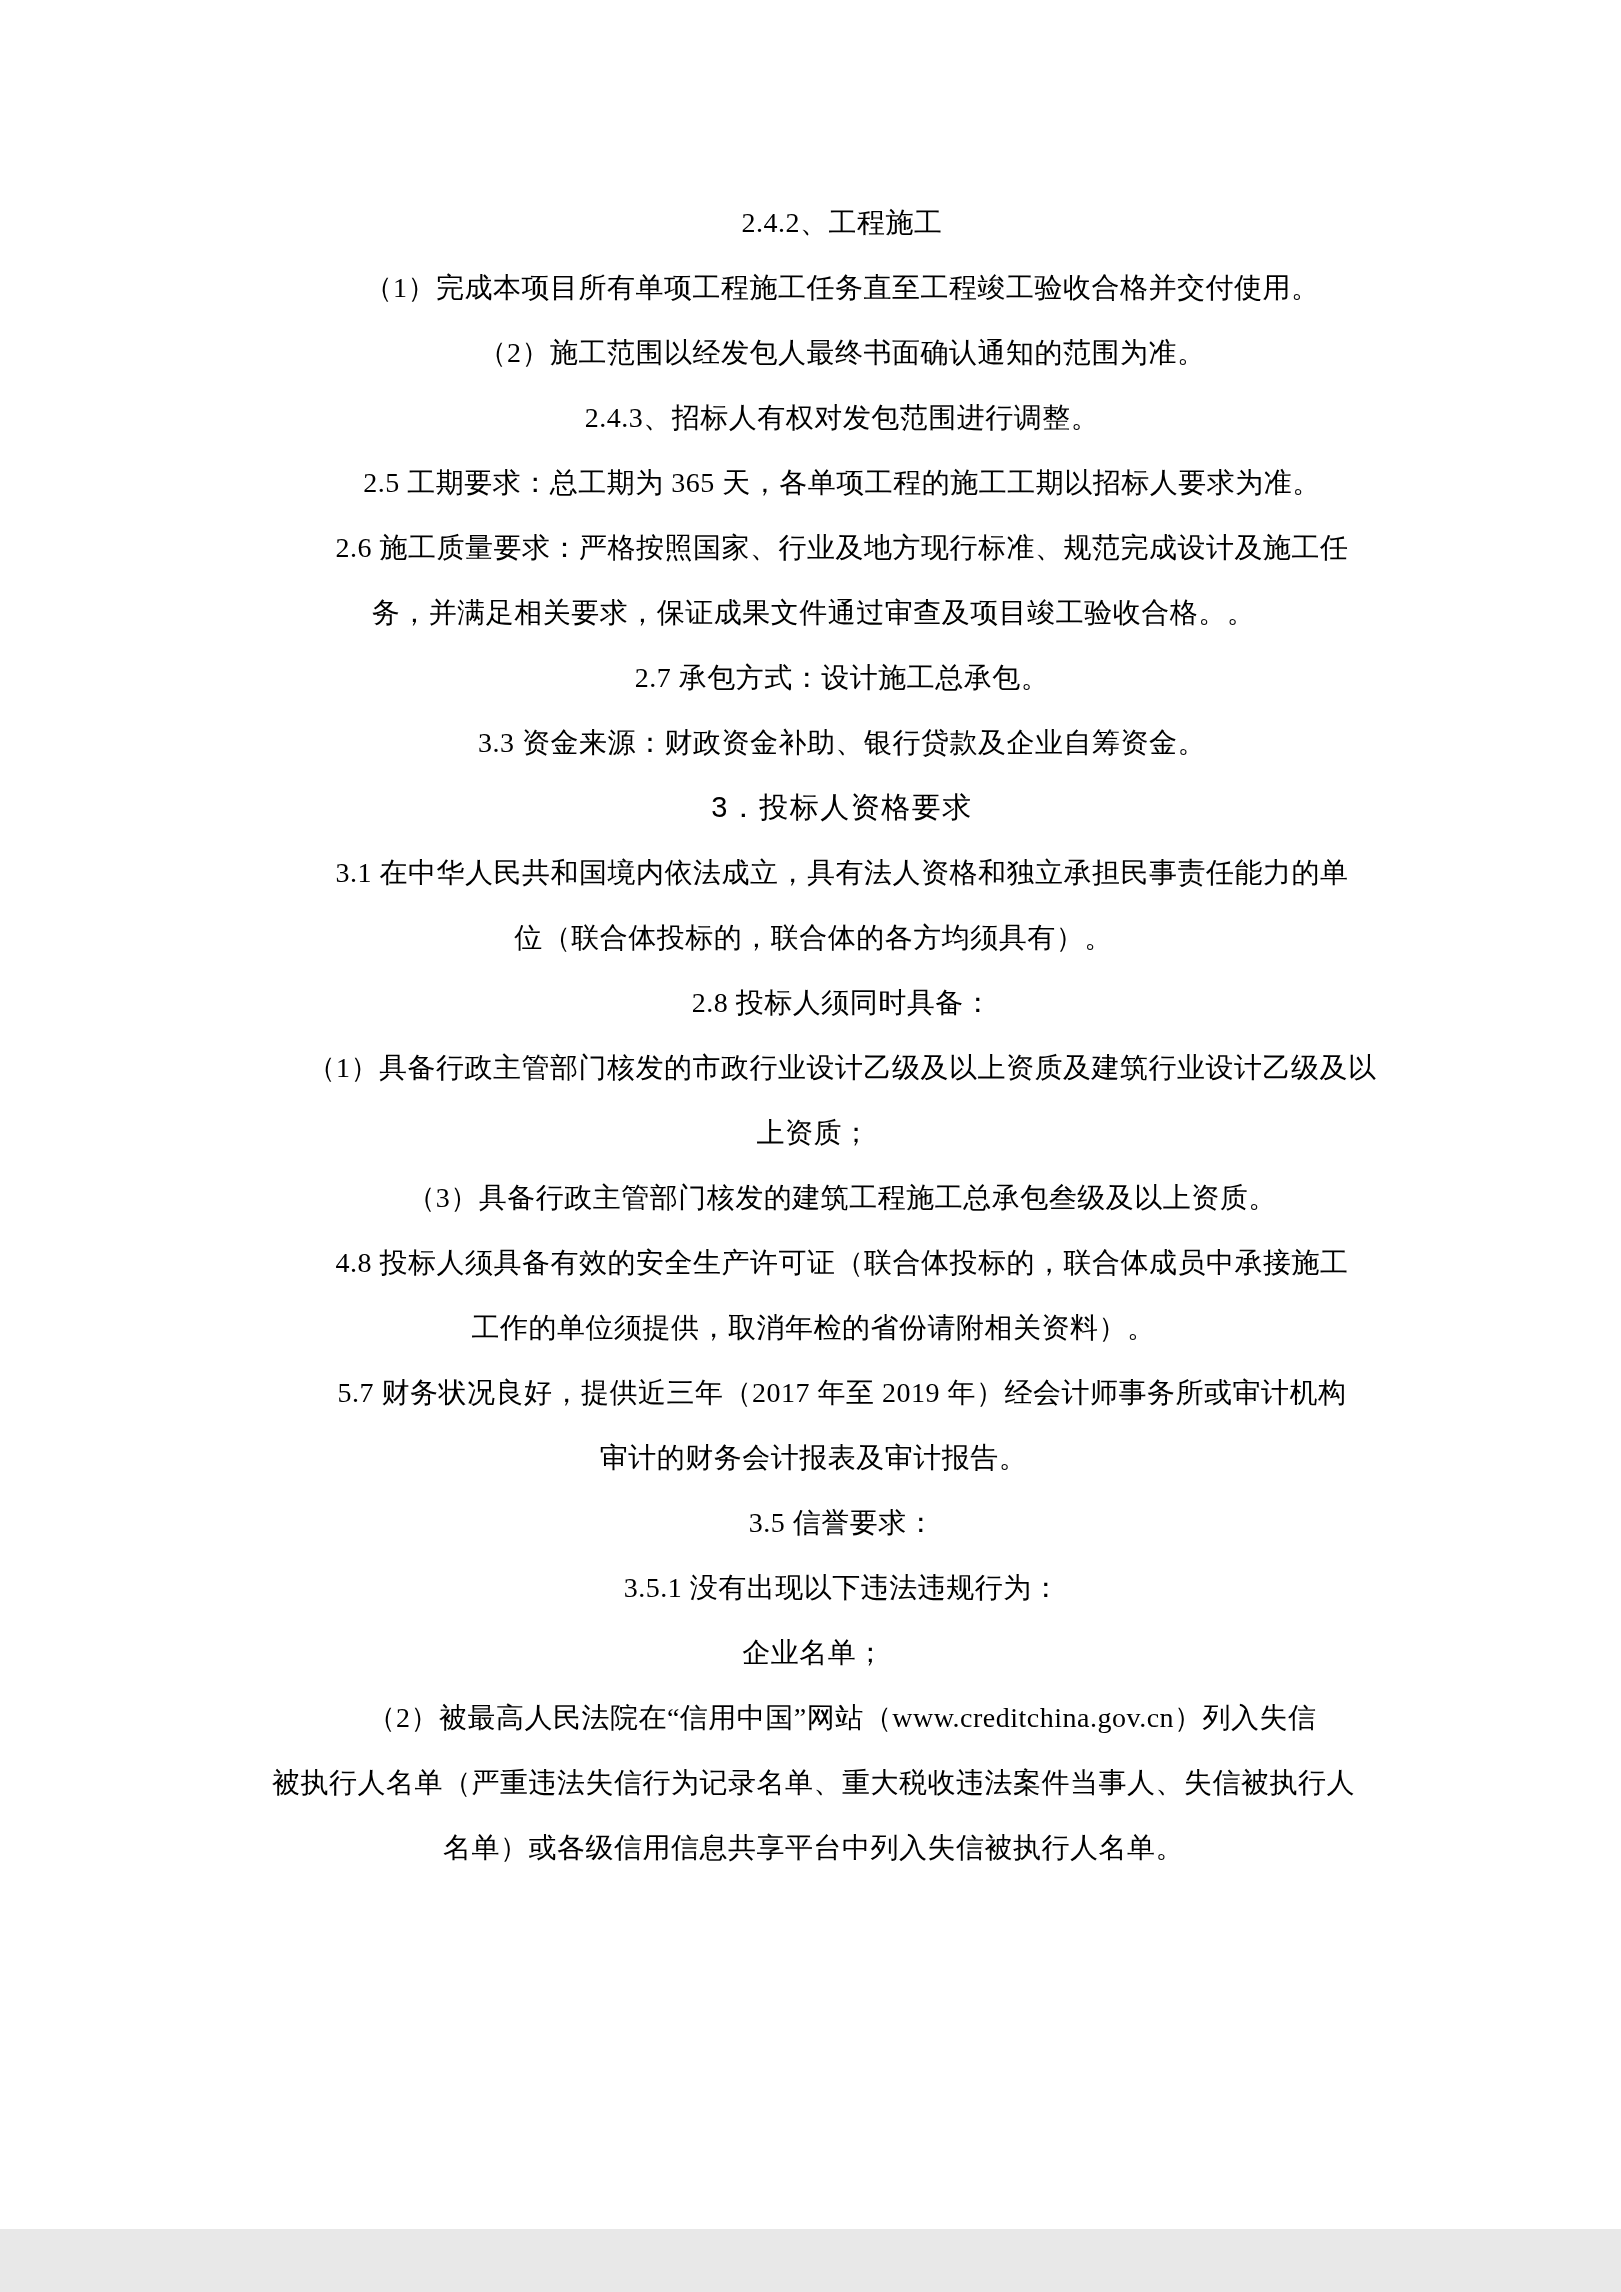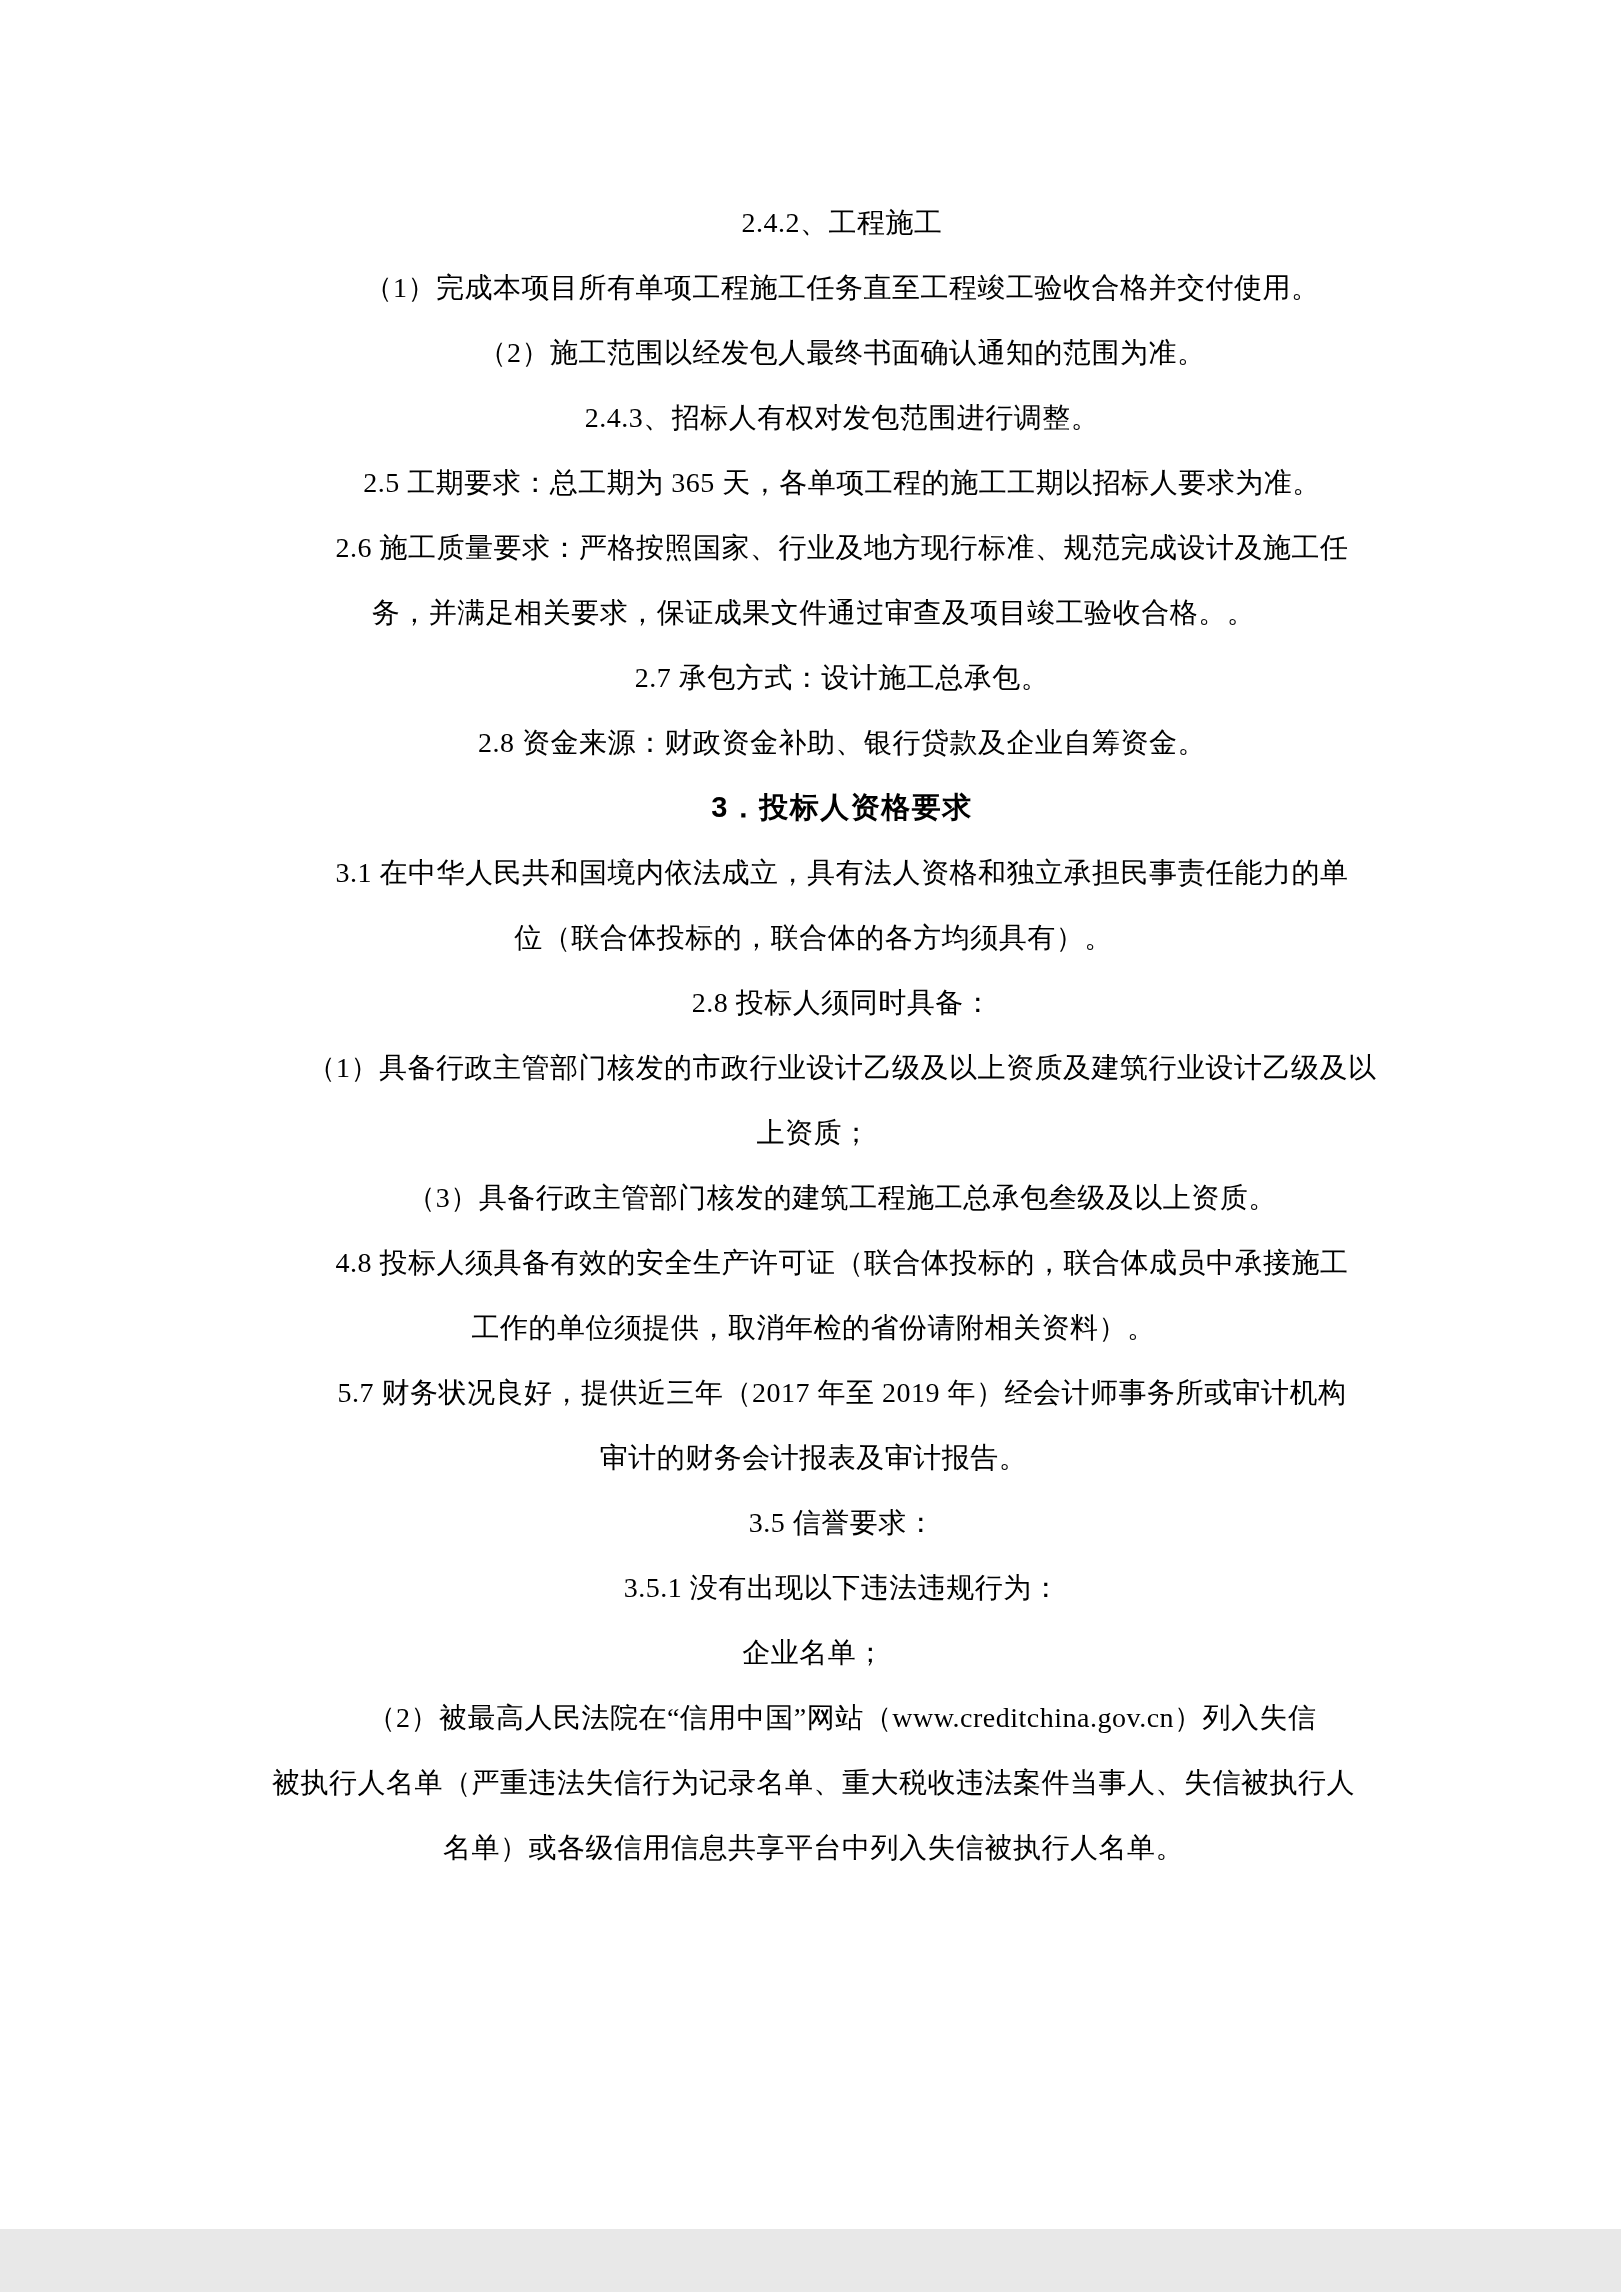--- a/index.html
+++ b/index.html
@@ -29,39 +29,39 @@
     font-size: 28px;
     letter-spacing: 0.5px;
     color: #000000;
     white-space: nowrap;
   }
   .line.indent {
     padding-left: 57px;
   }
   .line.heading {
     font-family: "Liberation Sans", "DejaVu Sans", sans-serif;
-    font-weight: bold;
+    font-weight: normal;
     font-size: 29px;
     letter-spacing: 1.5px;
   }
 </style>
 </head>
 <body>
 
 <div class="page">
   <div class="doc-content" id="doc-lines">
       <div class="line indent">2.4.2、工程施工</div>
       <div class="line indent">（1）完成本项目所有单项工程施工任务直至工程竣工验收合格并交付使用。</div>
       <div class="line indent">（2）施工范围以经发包人最终书面确认通知的范围为准。</div>
       <div class="line indent">2.4.3、招标人有权对发包范围进行调整。</div>
       <div class="line indent">2.5 工期要求：总工期为 365 天，各单项工程的施工工期以招标人要求为准。</div>
       <div class="line indent">2.6 施工质量要求：严格按照国家、行业及地方现行标准、规范完成设计及施工任</div>
       <div class="line">务，并满足相关要求，保证成果文件通过审查及项目竣工验收合格。。</div>
       <div class="line indent">2.7 承包方式：设计施工总承包。</div>
-      <div class="line indent">2.8 资金来源：财政资金补助、银行贷款及企业自筹资金。</div>
+      <div class="line indent">3.3 资金来源：财政资金补助、银行贷款及企业自筹资金。</div>
       <div class="line indent heading">3．投标人资格要求</div>
       <div class="line indent">3.1 在中华人民共和国境内依法成立，具有法人资格和独立承担民事责任能力的单</div>
       <div class="line">位（联合体投标的，联合体的各方均须具有）。</div>
       <div class="line indent">2.8 投标人须同时具备：</div>
       <div class="line indent">（1）具备行政主管部门核发的市政行业设计乙级及以上资质及建筑行业设计乙级及以</div>
       <div class="line">上资质；</div>
       <div class="line indent">（3）具备行政主管部门核发的建筑工程施工总承包叁级及以上资质。</div>
       <div class="line indent">4.8 投标人须具备有效的安全生产许可证（联合体投标的，联合体成员中承接施工</div>
       <div class="line">工作的单位须提供，取消年检的省份请附相关资料）。</div>
       <div class="line indent">5.7 财务状况良好，提供近三年（2017 年至 2019 年）经会计师事务所或审计机构</div>

